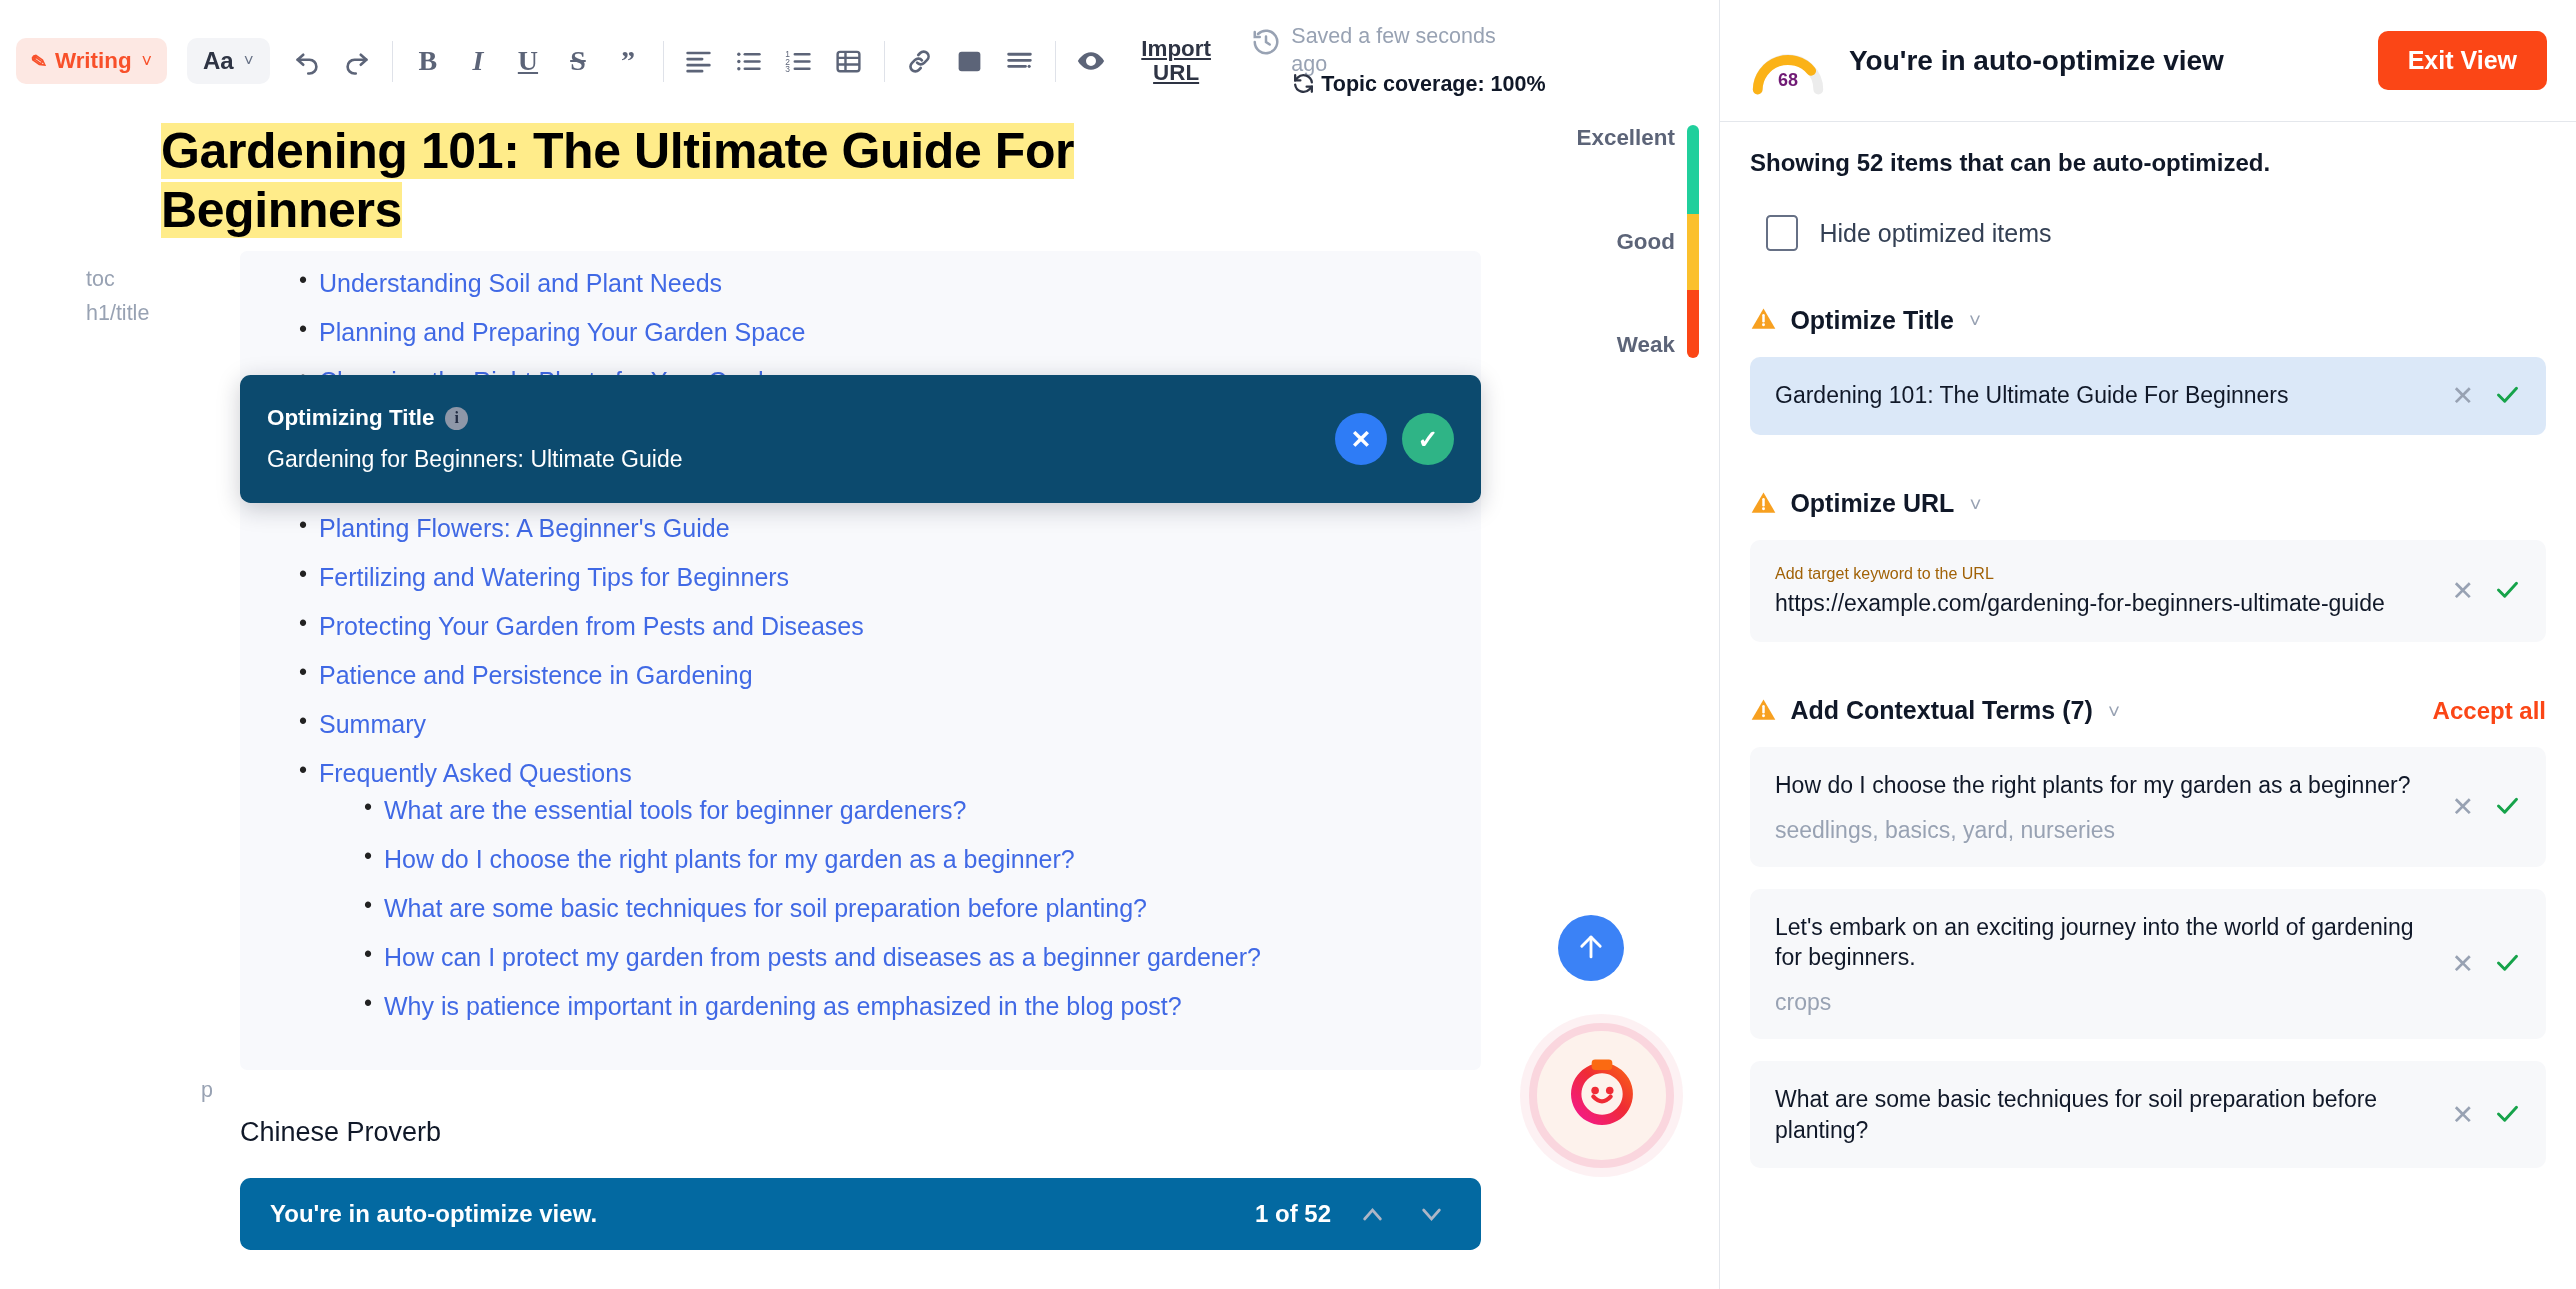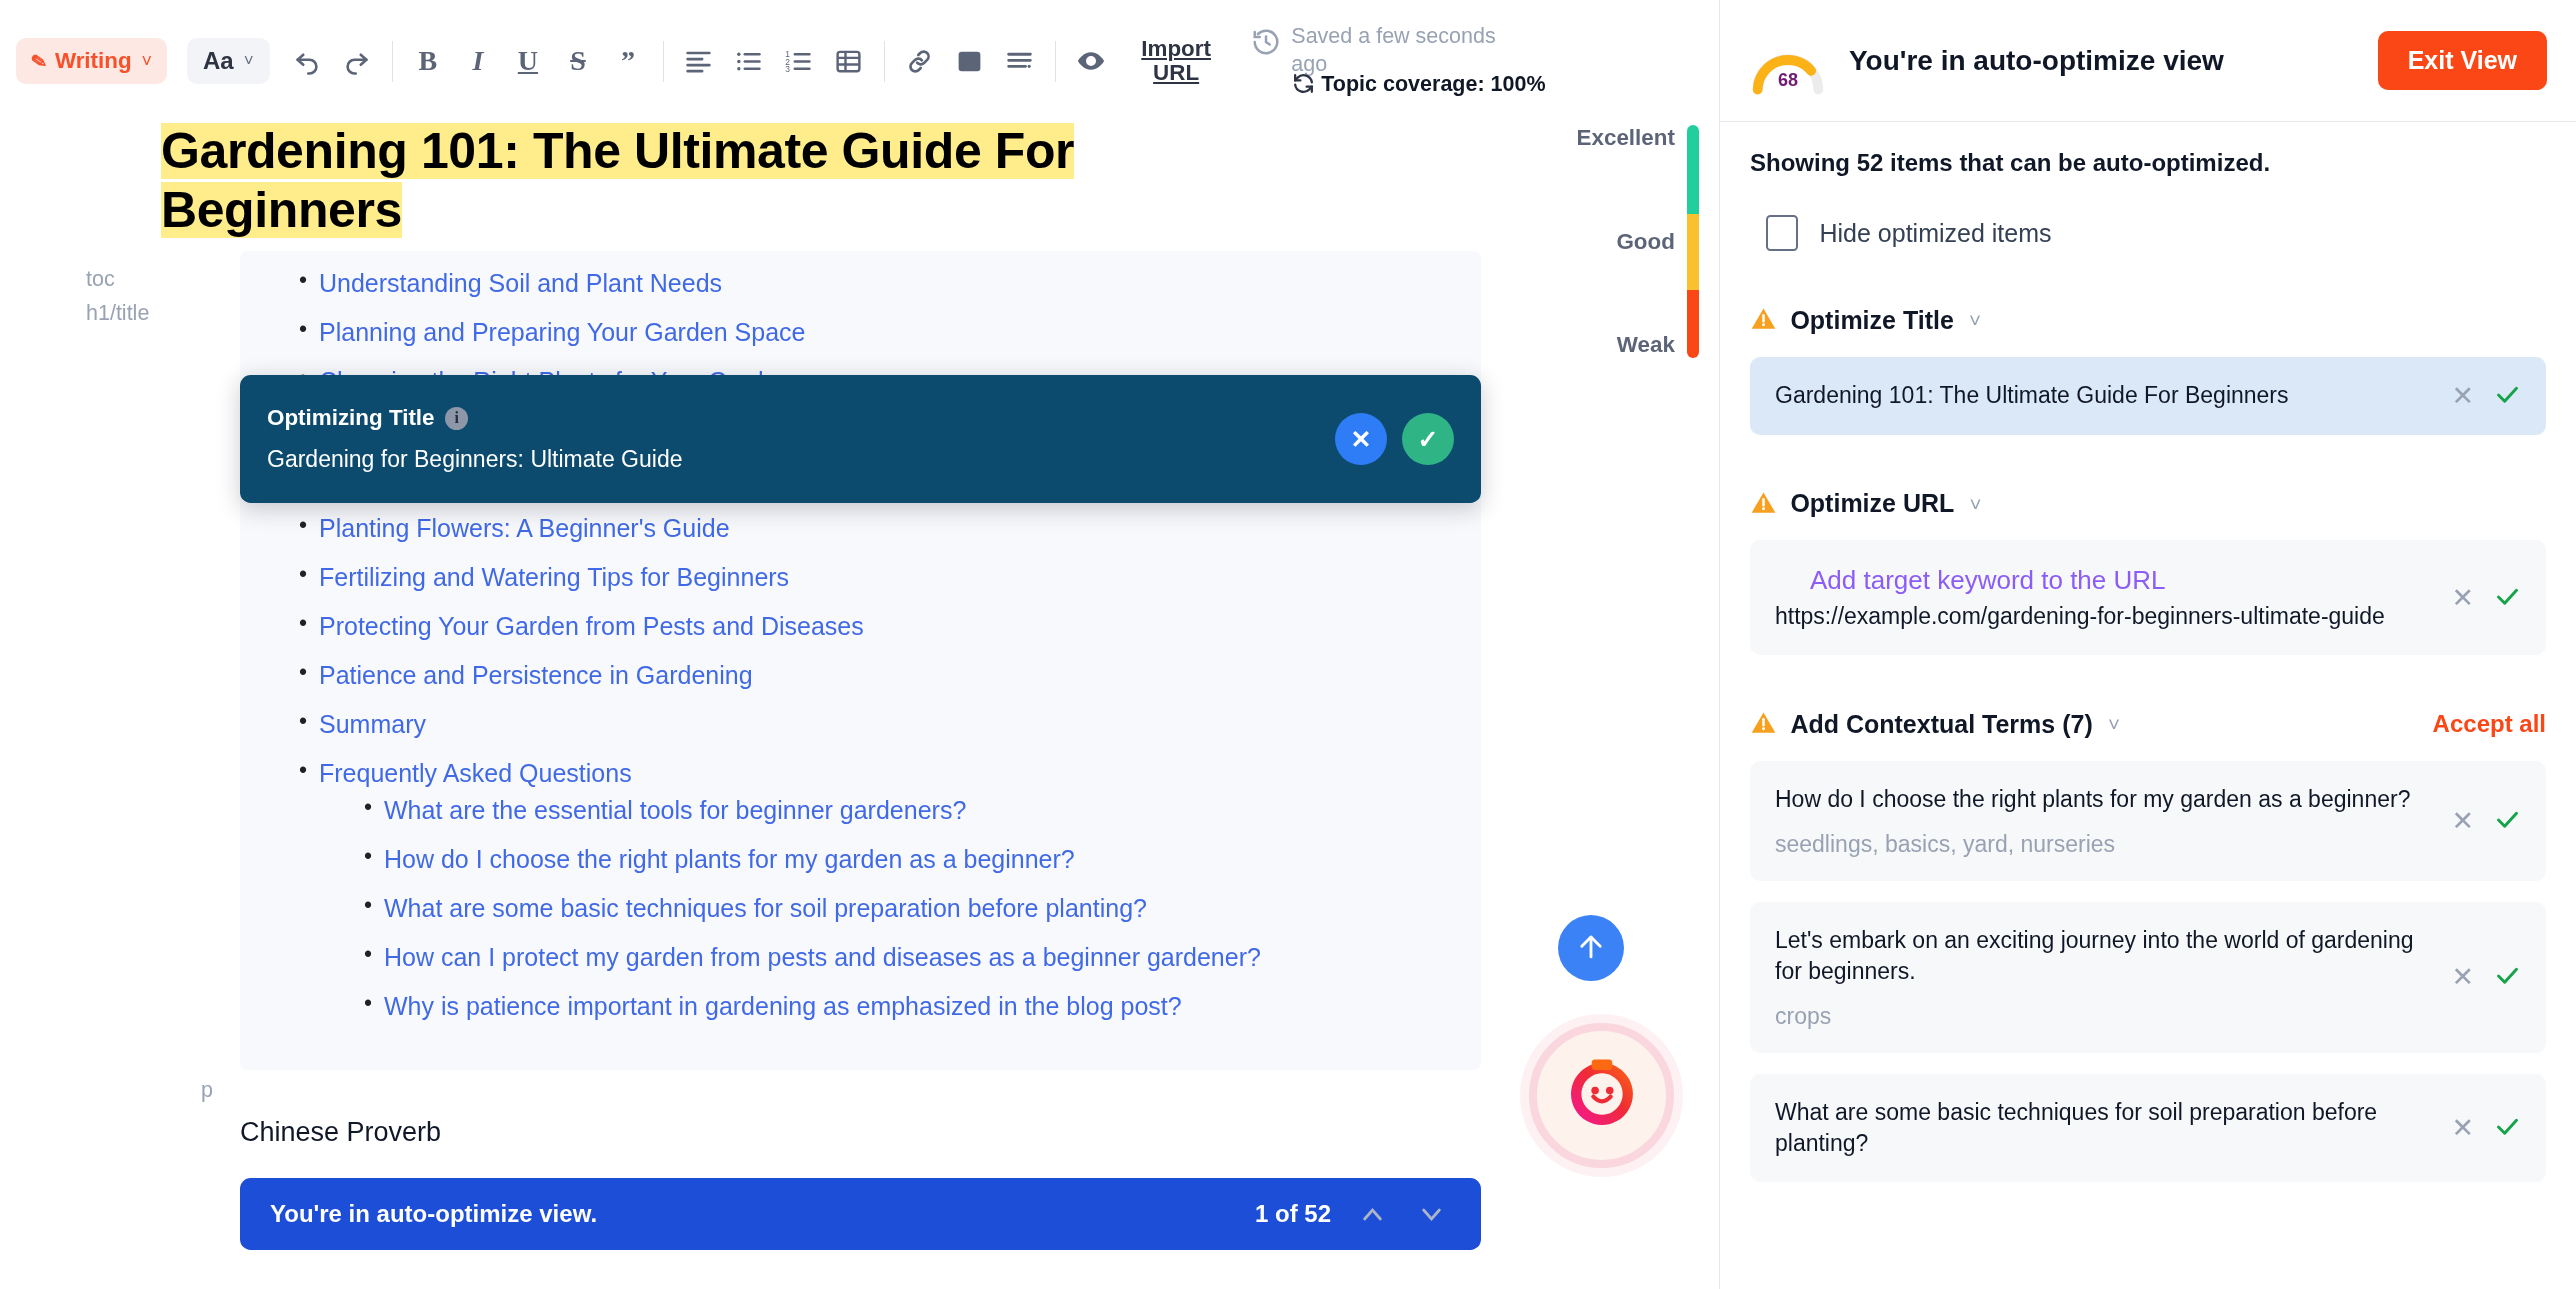--- a/index.html
+++ b/index.html
@@ -170,21 +170,21 @@
   .proverb {
     margin-left: 240px; margin-top: 47px;
     font-size: 27px; color: #101828; position: relative;
   }
   .p-tag { position: absolute; left: -39px; top: -39px; font-size: 21.5px; color: #98a2b3; }
 
   
   .bottom-bar {
     position: absolute; left: 240px; bottom: 40px;
     width: 1241px; height: 72px;
-    background: #1d4ed8; border-radius: 10.7px;
+    background: #0369a1; border-radius: 10.7px;
     display: flex; align-items: center; justify-content: space-between;
     padding: 0 32px 0 30px; z-index: 35;
   }
   .bb-text { font-size: 24px; font-weight: 700; color: #fff; }
   .bb-right { display: flex; align-items: center; gap: 23px; }
   .bb-count { font-size: 24px; font-weight: 700; color: #fff; }
   .bb-nav {
     width: 36px; height: 36px; display: flex; align-items: center; justify-content: center;
     color: #aeb6c6; cursor: pointer;
   }
@@ -244,21 +244,21 @@
     margin-left: auto; color: #fb4616; font-size: 24px; font-weight: 700; cursor: pointer;
   }
 
   .card {
     margin-top: 21.5px; border-radius: 10px;
     display: flex; align-items: center; gap: 16px;
     padding: 23px 25px; background: #f7f8fa;
   }
   .card.highlight { background: #dbe8f8; }
   .card-body { flex: 1 1 auto; min-width: 0; }
-  .card-sub { font-size: 26px; color: #8b5cf6; line-height: 1.34; margin-left: 35px; }
+  .card-sub { font-size: 16px; color: #a16207; line-height: 1.34; }
   .card-main { font-size: 23px; color: #101828; line-height: 1.34; word-wrap: break-word; }
   .card-main.tight { margin-top: 3.6px; }
   .card-terms { font-size: 23px; color: #98a2b3; margin-top: 16px; }
   .card-actions { display: flex; align-items: center; gap: 20px; flex: 0 0 auto; }
   .ic-x { font-size: 27px; color: #98a2b3; cursor: pointer; font-weight: 400; }
   .ic-check { color: #16a34a; cursor: pointer; }
 </style>
 </head>
 <body>
 

